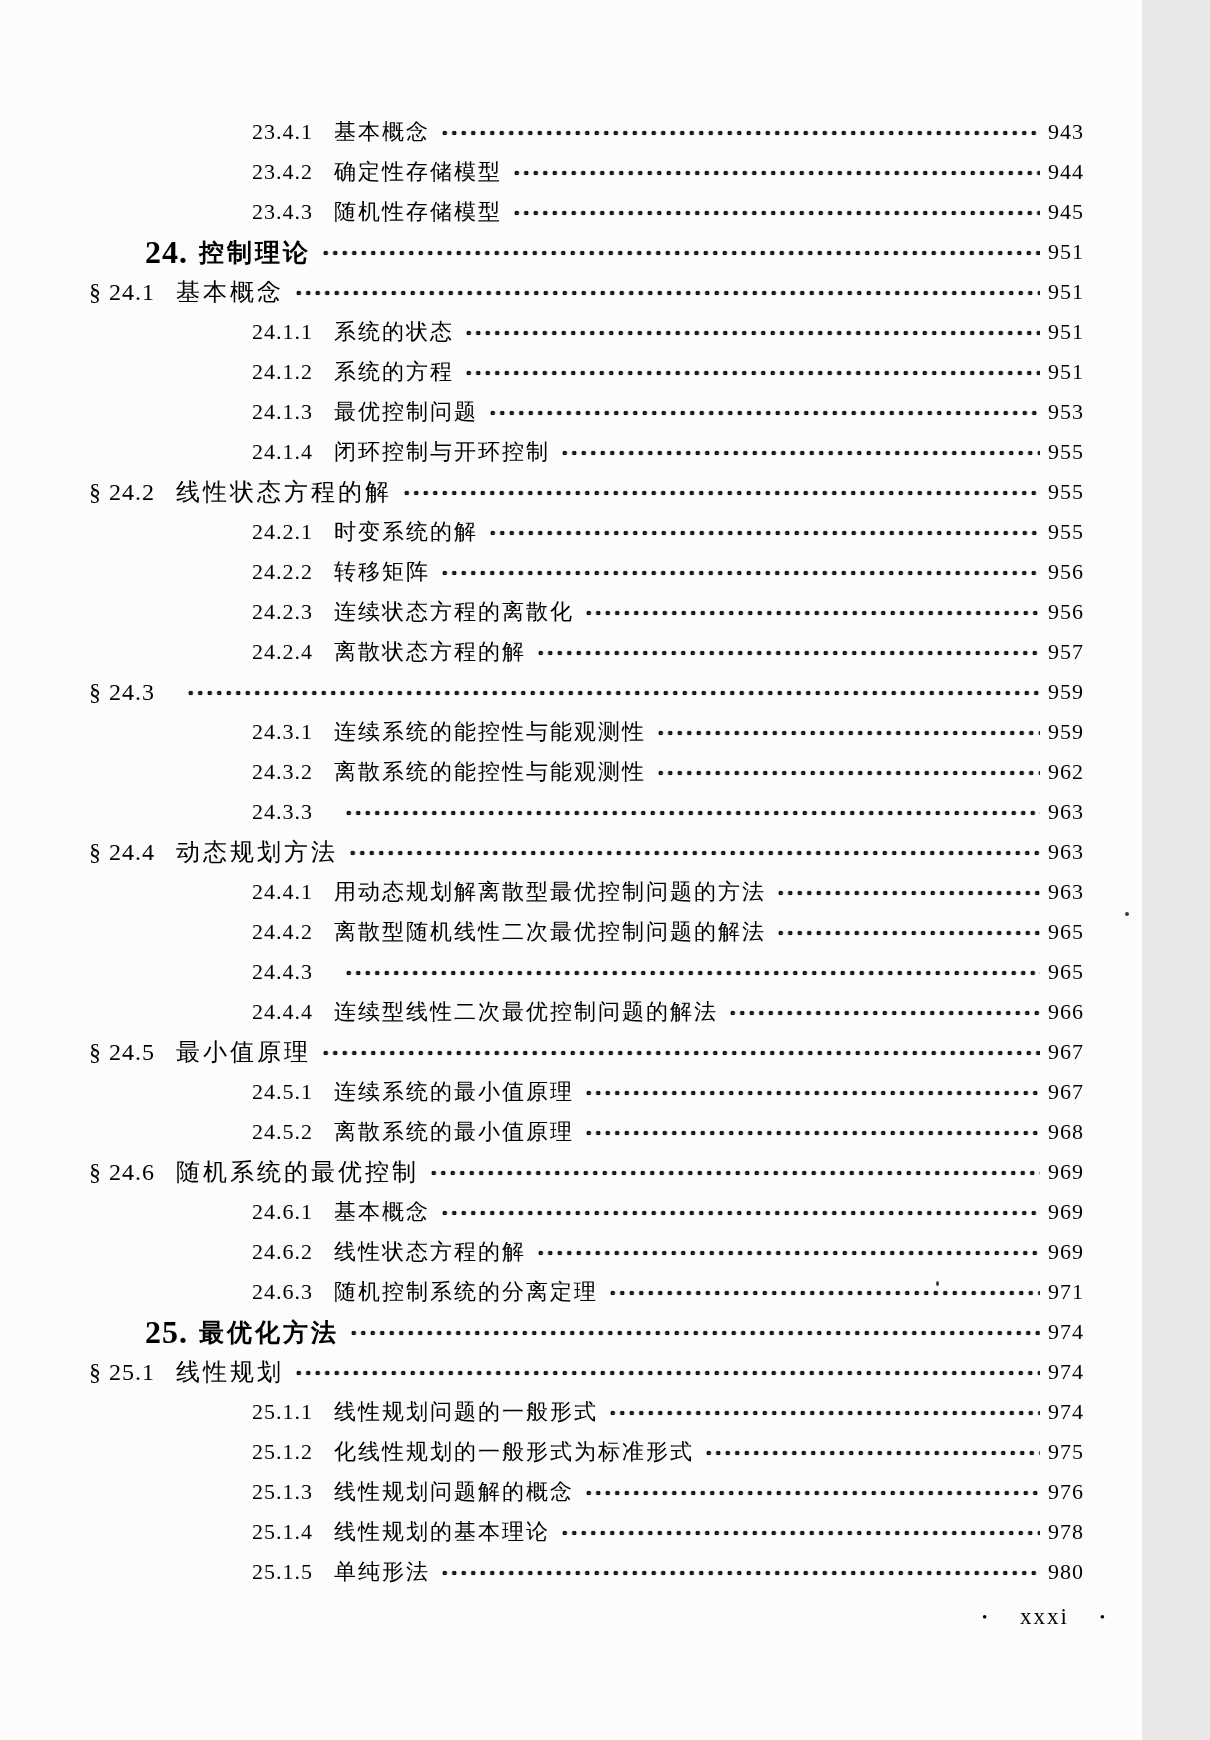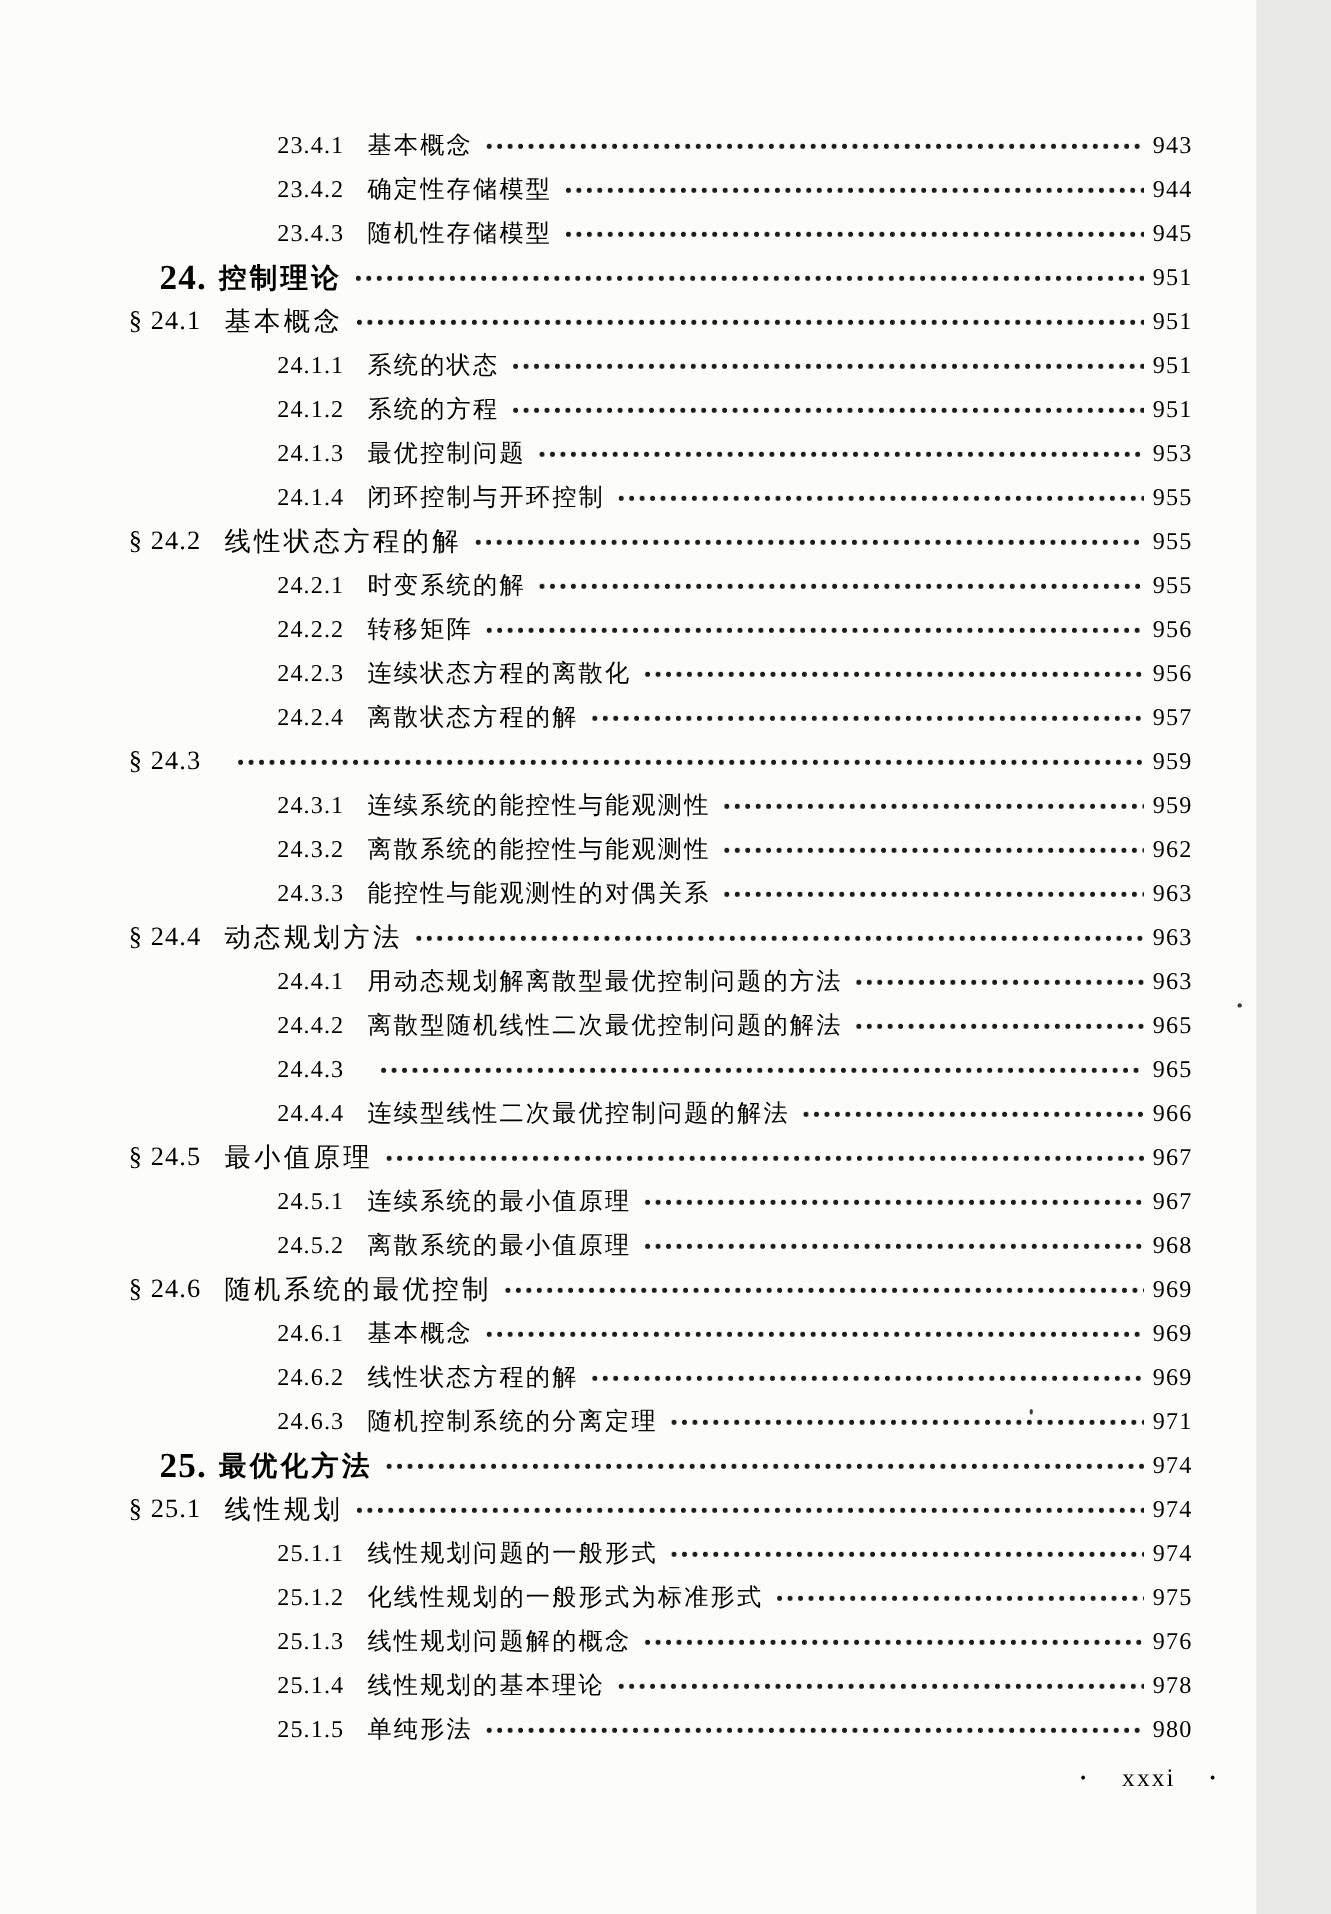--- a/index.html
+++ b/index.html
@@ -22,21 +22,21 @@
     left: 0;
     width: 1100px;
   }
   .row {
     display: flex;
     align-items: center;
     height: 40px;
     white-space: nowrap;
   }
   .row.sub      { padding-left: 252px; font-size: 22px; }
-  .row.section  { padding-left: 117px; font-size: 24px; }
+  .row.section  { padding-left: 89px; font-size: 24px; }
   .row.chapter  { padding-left: 145px; font-size: 25px; font-weight: 700; }
   .num {
     flex: 0 0 auto;
     letter-spacing: 1px;
   }
   .row.sub .num,
   .row.section .num { margin-right: 21px; }
   .row.chapter .num { margin-right: 11px; font-size: 32px; }
   .title {
     flex: 0 0 auto;
@@ -185,21 +185,20 @@
         <span class="pagenum">959</span>
       </div>
       <div class="row sub">
         <span class="num">24.3.2</span>
         <span class="title">离散系统的能控性与能观测性</span>
         <span class="leader"></span>
         <span class="pagenum">962</span>
       </div>
       <div class="row sub">
         <span class="num">24.3.3</span>
-        <span class="title">能控性与能观测性的对偶关系</span>
         <span class="leader"></span>
         <span class="pagenum">963</span>
       </div>
       <div class="row section">
         <span class="num">§ 24.4</span>
         <span class="title">动态规划方法</span>
         <span class="leader"></span>
         <span class="pagenum">963</span>
       </div>
       <div class="row sub">

